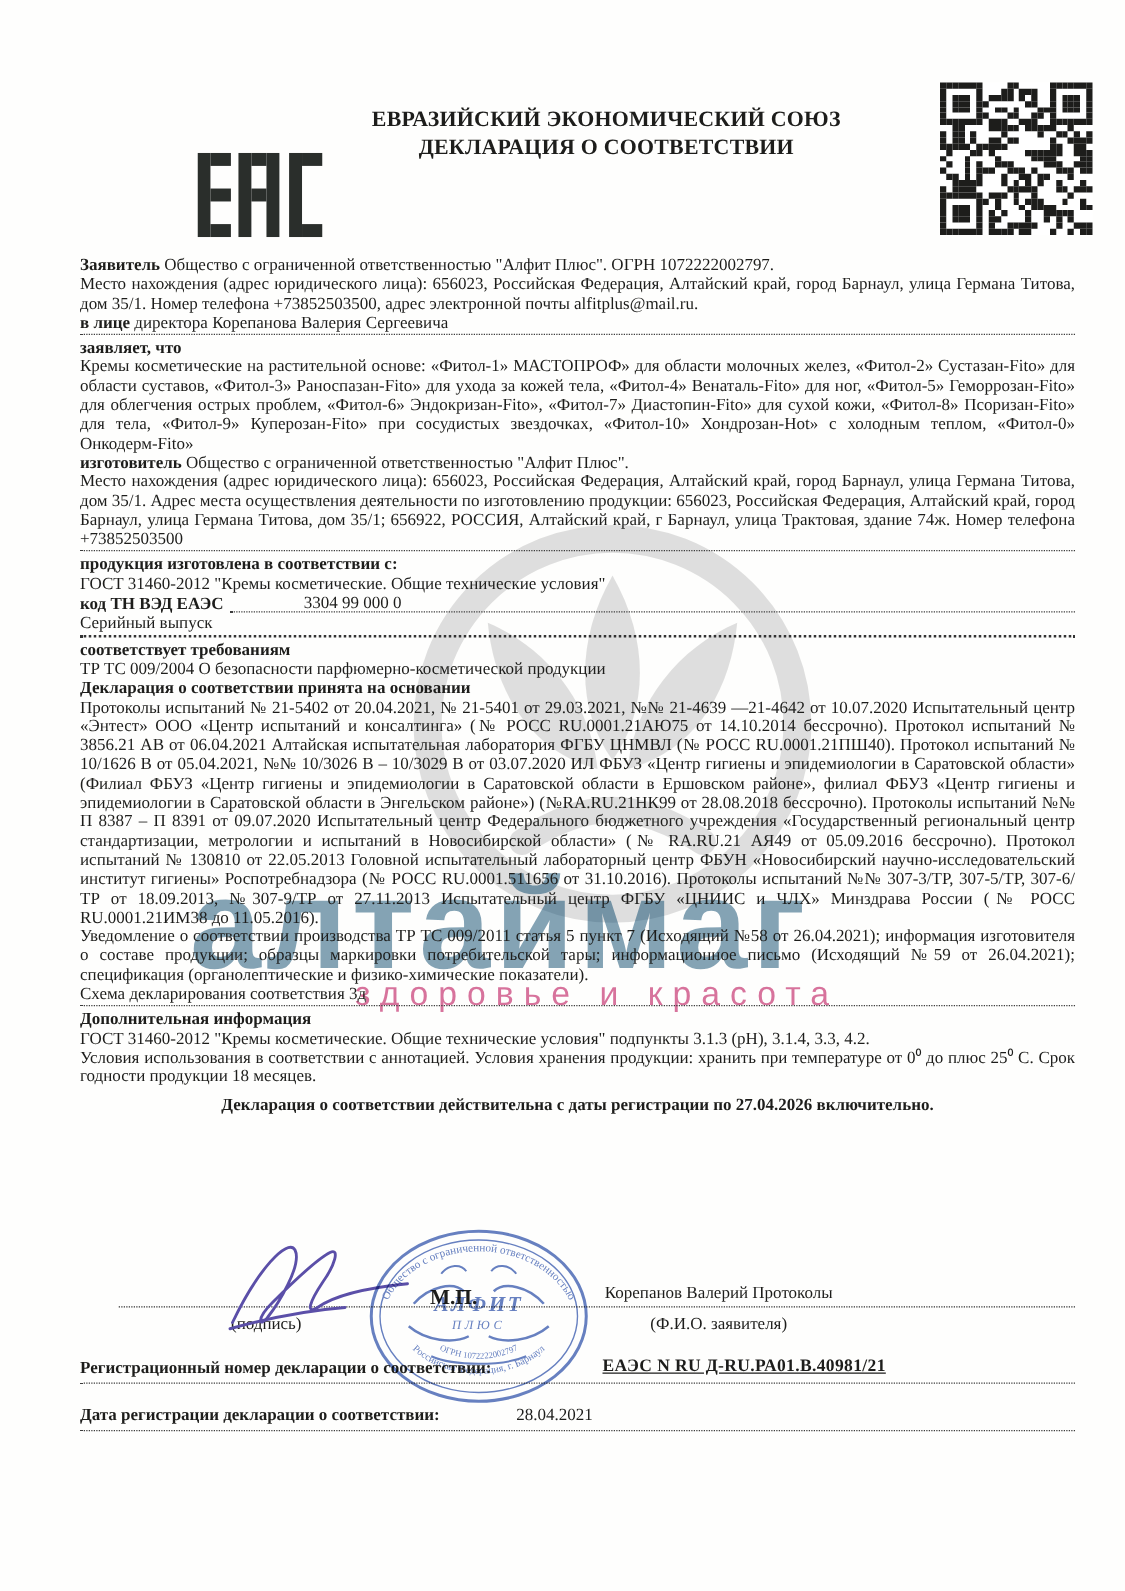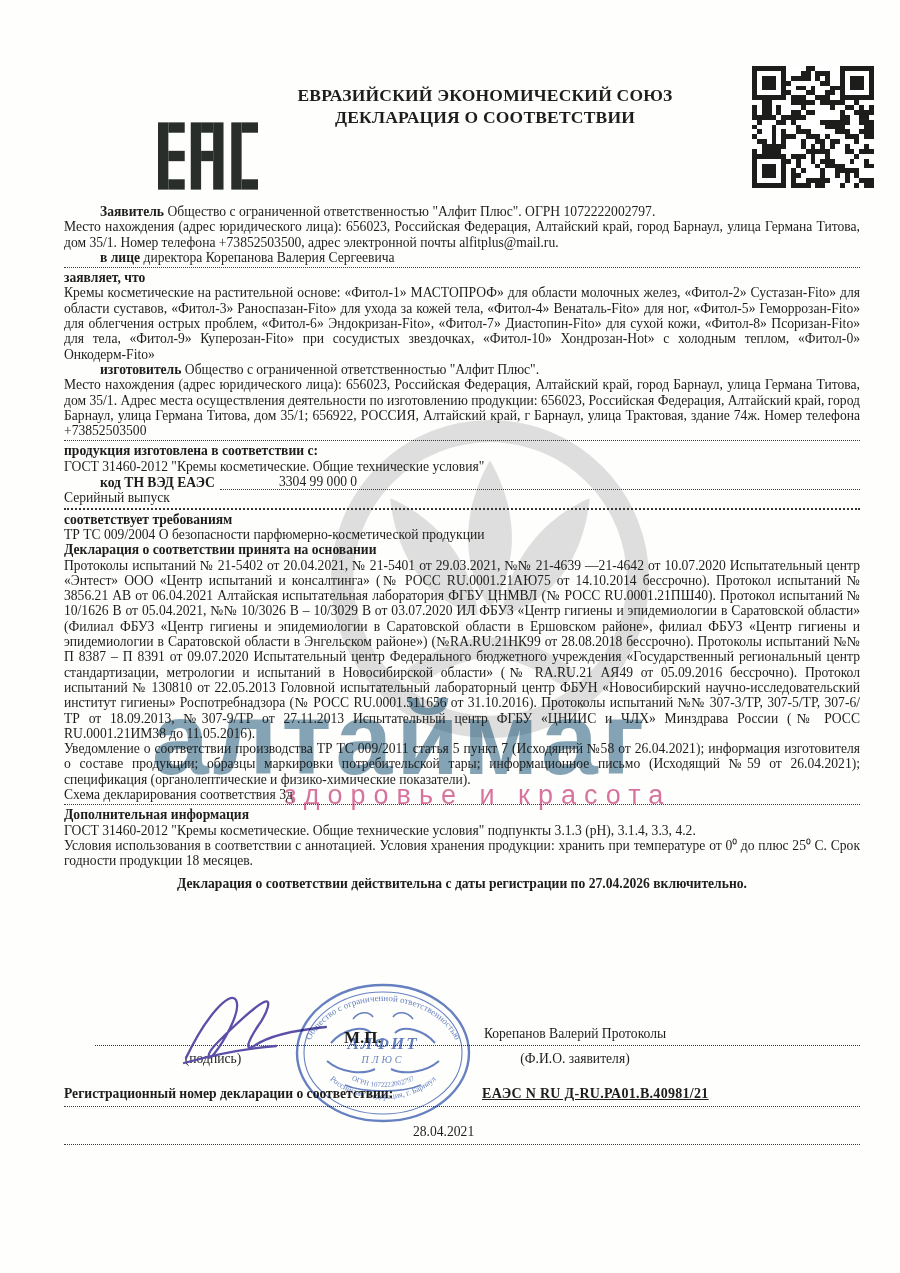--- a/index.html
+++ b/index.html
@@ -34,21 +34,21 @@
     left:284px; top:780px; font-family:"Liberation Sans", sans-serif;
     font-size:27px; letter-spacing:8px; color:#be185d; opacity:.6;
   }
   
   .content {
     position:absolute; left:64px; top:204px; width:796px; z-index:1;
     font-size:13.6px; line-height:15.3px;
   }
   .content p { margin:0; }
   .just { text-align:justify; }
-  .b { font-weight:bold;margin-left:36px; }
+  .b { font-weight:bold; }
   .rule   { border-bottom:1.4px dotted #3c3c3c; height:3px; margin-bottom:2px; }
   .rule-strong { border-bottom:2.5px dotted #333; height:4px; margin-bottom:2px; }
   .row-tnved { display:flex; align-items:flex-end;justify-content:center; }
   .row-tnved .lbl { width:120px; flex:none; }
   .tnved-fill { flex:1; border-bottom:1.4px dotted #3c3c3c; padding-left:59px; }
   .mt { margin-top:8px !important;text-align:center; }
   
   .sig-line { position:absolute; left:95px; top:1045px; width:765px; border-top:1.3px dotted #333; z-index:1; }
   .sig-caption { position:absolute; left:148px; top:1051px; width:130px; text-align:center; font-size:13.6px; z-index:1; }
   .mp-label   { position:absolute; left:344px; top:1028px; font-size:17px; font-weight:bold; z-index:4; }
@@ -787,16 +787,17 @@
       <text font-size="8"><textPath href="#arcBottom" startOffset="50%" text-anchor="middle">Российская Федерация, г. Барнаул</textPath></text>
       <text font-size="7"><textPath href="#arcInner" startOffset="50%" text-anchor="middle">ОГРН 1072222002797</textPath></text>
       <text x="90" y="68" text-anchor="middle" font-size="17" font-weight="bold" font-style="italic" letter-spacing="2">АЛФИТ</text>
       <text x="90" y="82" text-anchor="middle" font-size="10" font-style="italic" letter-spacing="3">ПЛЮС</text>
     </g>
   </svg>
 
   <div class="reg-label">Регистрационный номер декларации о соответствии:</div>
   <div class="reg-number">ЕАЭС N RU Д-RU.РА01.В.40981/21</div>
   <div class="reg-rule"></div>
+  <div class="date-label">Дата регистрации декларации о соответствии:</div>
   <div class="date-value">28.04.2021</div>
   <div class="date-rule"></div>
 
 </div>
 
 </body></html>

